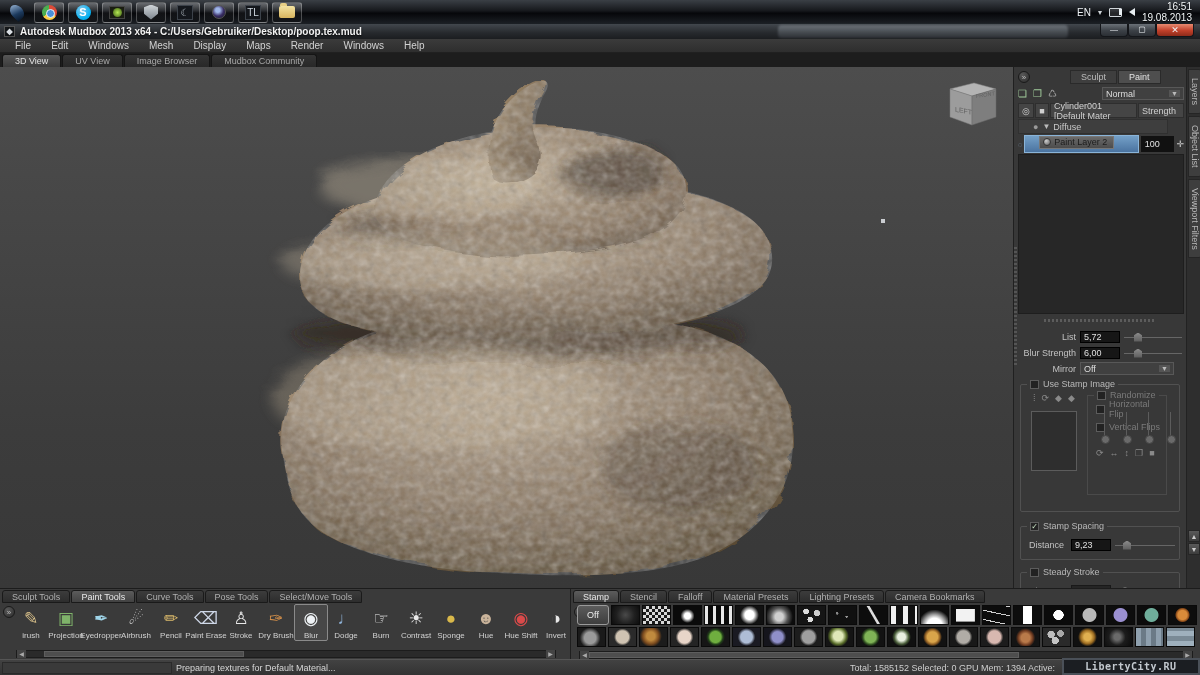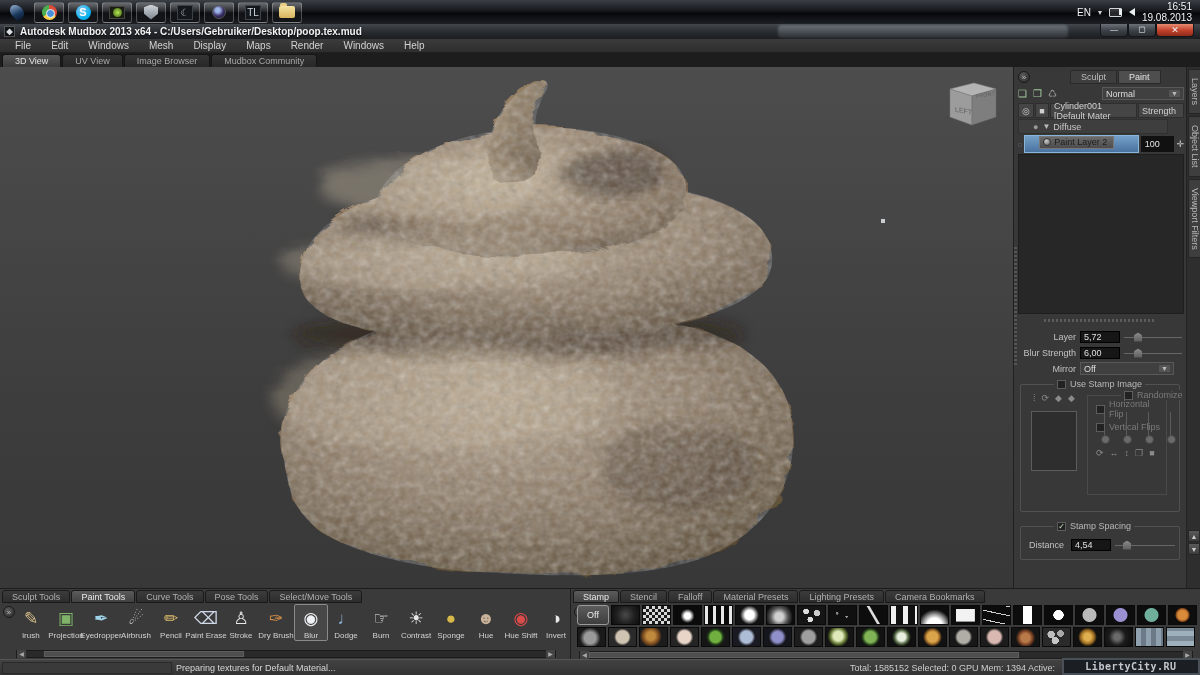--- a/index.html
+++ b/index.html
@@ -99,21 +99,21 @@
 
   #props { position:absolute; left:0px; top:262px; width:172px; height:259px; font-size:9px; }
   .prop-row { display:flex; align-items:center; height:15px; margin-bottom:1px; }
   .prop-label { width:62px; text-align:right; margin-right:4px; color:#c2c2c2; }
   .prop-field { width:40px; height:12px; background:#161616; color:#e0e0e0; padding:0 3px; display:flex; align-items:center; border:1px solid #000; }
   .slider { flex:1; height:12px; position:relative; margin:0 4px; }
   .slider::before { content:""; position:absolute; left:0; right:0; top:6px; height:1px; background:#666; }
   .thumb { position:absolute; top:2px; width:8px; height:9px; background:linear-gradient(180deg,#8a8a8a,#5c5c5c);
     clip-path:polygon(50% 0,100% 30%,100% 100%,0 100%,0 30%); }
   .groupbox { border:1px solid #515151; border-radius:2px; position:relative; margin:8px 6px 0 6px; }
-  .group-title { position:absolute; top:-6px; left:6px; background:#383838; padding:0 3px; display:flex; gap:4px; align-items:center; color:#b8b8b8;margin-left:27px; }
+  .group-title { position:absolute; top:-6px; left:6px; background:#383838; padding:0 3px; display:flex; gap:4px; align-items:center; color:#b8b8b8; }
   .group-title.dim { color:#7a7a7a; }
   .checkbox { width:9px; height:9px; background:#222; border:1px solid #5c5c5c; font-size:8px; line-height:8px; text-align:center; color:#cde8c8; }
   .stamp-preview { position:absolute; left:10px; top:26px; width:46px; height:60px; background:#2e2e2e; border:1px solid #5c5c5c; }
   .glyph-row { display:flex; gap:6px; color:#8a8a8a; font-size:9px; }
   .rand-box { position:absolute; left:66px; top:10px; width:80px; height:100px; border:1px solid #4a4a4a; }
   .vslider { position:absolute; top:16px; width:1px; height:30px; background:#5c5c5c; }
   .vslider::after { content:""; position:absolute; left:-3px; bottom:-2px; width:7px; height:7px; border-radius:50%; background:#6a6a6a; border:1px solid #444; }
   .cb-row { display:flex; align-items:center; gap:4px; margin:3px 0 0 8px; color:#7a7a7a; }
 
   #side-strip { position:absolute; left:172px; top:0; width:15px; height:521px; background:#2e2e2e; border-left:1px solid #222; }
@@ -338,21 +338,21 @@
         </div>
       </div>
       <div class="layer-val">100</div>
       <span class="layer-plus">✛</span>
     </div>
     <div id="layer-list"></div>
     <div class="dots-h"></div>
 
     <div id="props">
       <div class="prop-row">
-        <div class="prop-label">Layer</div>
+        <div class="prop-label">List</div>
         <div class="prop-field">5,72</div>
         <div class="slider">
             <div class="thumb" style="left:10px"></div>
           </div>
       </div>
       <div class="prop-row">
         <div class="prop-label">Blur Strength</div>
         <div class="prop-field">6,00</div>
         <div class="slider">
             <div class="thumb" style="left:10px"></div>
@@ -405,27 +405,40 @@
         </div>
       </div>
 
       <div class="groupbox" style="height:34px;margin-top:14px">
         <div class="group-title">
           <span class="checkbox">✓</span>
           <span>Stamp Spacing</span>
         </div>
         <div class="prop-row" style="margin-top:10px">
           <div class="prop-label" style="width:46px;text-align:left;padding-left:8px">Distance</div>
-          <div class="prop-field">4,54</div>
+          <div class="prop-field">9,23</div>
           <div class="slider">
               <div class="thumb" style="left:8px"></div>
             </div>
         </div>
       </div>
 
+      <div class="groupbox" style="height:30px;margin-top:12px">
+        <div class="group-title">
+          <span class="checkbox"></span>
+          <span>Steady Stroke</span>
+        </div>
+        <div class="prop-row" style="margin-top:10px;opacity:.55">
+          <div class="prop-label" style="width:46px;text-align:left;padding-left:8px">Distance</div>
+          <div class="prop-field"></div>
+          <div class="slider">
+              <div class="thumb" style="left:6px"></div>
+            </div>
+        </div>
+      </div>
     </div>
 
     <div id="side-strip">
       <div id="side-tabs-holder">
           <div class="side-tab">Layers</div>
           <div class="side-tab">Object List</div>
           <div class="side-tab">Viewport Filters</div>
         </div>
       <div id="strip-arrows">
         <div class="scroll-btn">▲</div>

